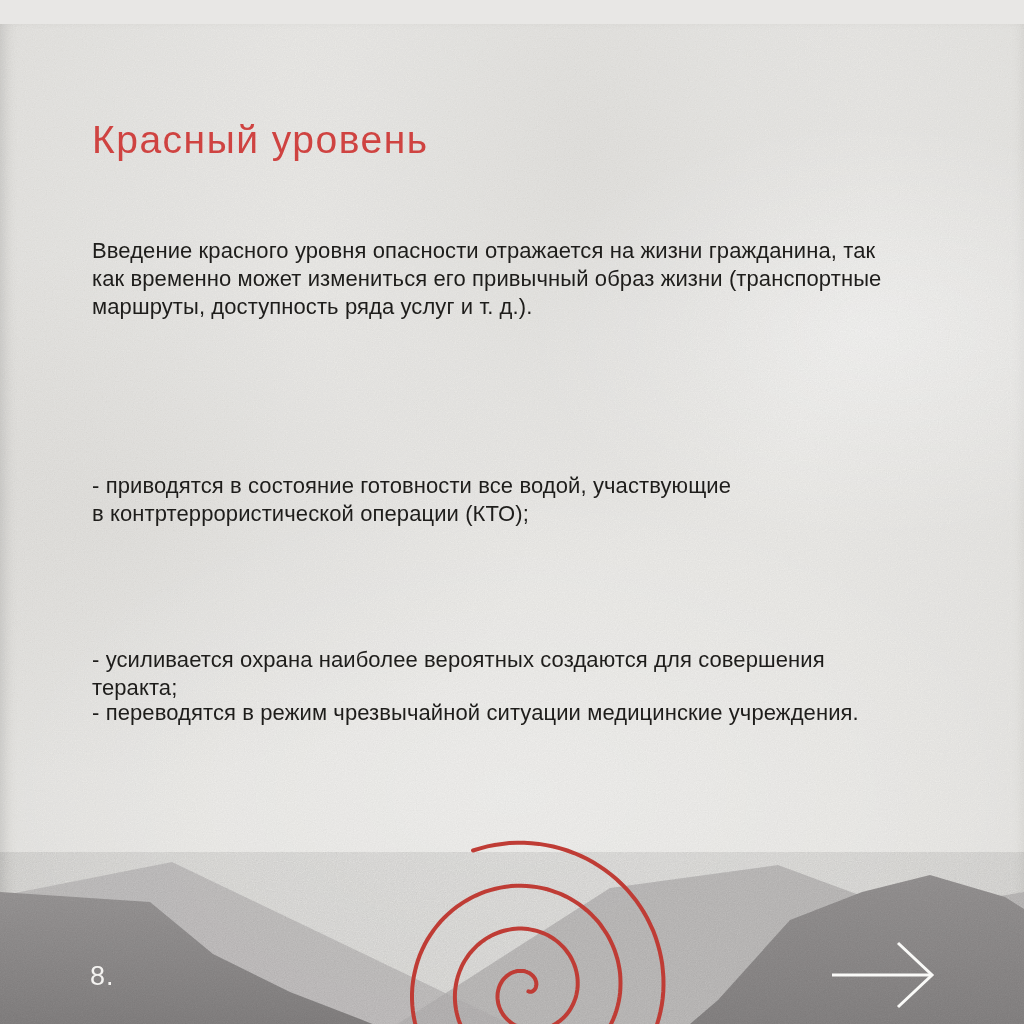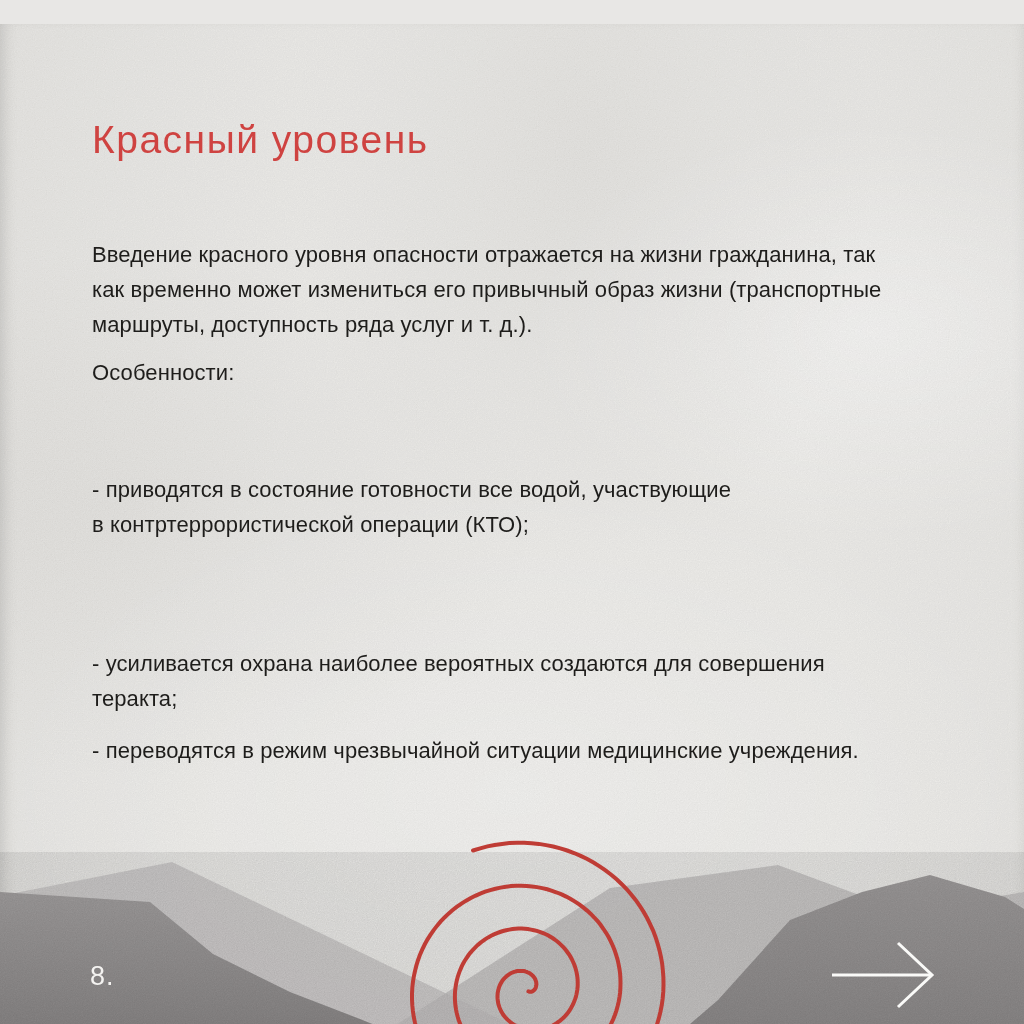--- a/index.html
+++ b/index.html
@@ -23,30 +23,30 @@
       linear-gradient(260deg, rgba(110,106,102,.04), transparent 25%);
   }
   .scene{position:absolute;left:0;top:0;}
   .title{
     position:absolute;left:92px;top:92px;margin:0;
     font-size:39px;font-weight:400;letter-spacing:1.5px;line-height:48px;
     color:var(--title-red,#cf4341);
   }
   .copy{
     position:absolute;left:92px;width:866px;margin:0;
-    font-size:22px;line-height:35px;color:var(--text,#1e1d1b);
+    font-size:22px;line-height:28px;color:var(--text,#1e1d1b);
     white-space:pre-line;letter-spacing:.1px;
   }
   .t-intro{top:213px;}
   .t-heading{top:331px;}
   .t-f0{top:390px;}
   .t-f1{top:448px;}
   .t-f2{top:535px;}
   .t-f3{top:622px;}
-  .t-f4{top:709px;}
+  .t-f4{top:675px;}
   .pagenum{
     position:absolute;left:90px;top:936px;
     font-size:27px;line-height:32px;color:var(--footer-white,#f4f3f1);
     letter-spacing:1px;
   }
   .next-arrow{position:absolute;left:828px;top:913px;cursor:pointer;}
 </style>
 </head>
 <body>
 
@@ -79,21 +79,20 @@
     <rect x="0" y="0" width="1024" height="1024" filter="url(#grain)" opacity="0.35"></rect>
     <rect x="0" y="828" width="1024" height="196" filter="url(#grain)" opacity="0.5"></rect>
 
     <path id="spiral" d="M528.4 967.4L528.8 967.5L529.1 967.6L529.5 967.7L529.9 967.8L530.2 967.8L530.6 967.8L531.0 967.8L531.4 967.7L531.8 967.6L532.2 967.4L532.6 967.2L533.0 967.0L533.4 966.7L533.8 966.4L534.1 966.1L534.5 965.7L534.8 965.3L535.1 964.9L535.4 964.4L535.6 963.9L535.8 963.4L536.0 962.8L536.1 962.2L536.2 961.7L536.3 961.0L536.4 960.4L536.3 959.7L536.3 959.1L536.2 958.4L536.1 957.7L535.9 957.0L535.7 956.4L535.4 955.7L535.1 955.0L534.7 954.3L534.3 953.6L533.8 953.0L533.3 952.4L532.7 951.7L532.1 951.2L531.5 950.6L530.8 950.1L530.0 949.5L529.2 949.1L528.4 948.6L527.6 948.3L526.7 947.9L525.7 947.6L524.8 947.3L523.8 947.1L522.8 947.0L521.7 946.9L520.7 946.9L519.6 946.9L518.5 947.0L517.4 947.1L516.3 947.3L515.2 947.6L514.1 947.9L513.0 948.3L511.9 948.8L510.8 949.3L509.8 949.9L508.7 950.6L507.7 951.3L506.7 952.1L505.8 952.9L504.8 953.8L503.9 954.8L503.1 955.8L502.3 956.9L501.5 958.1L500.9 959.3L500.2 960.5L499.6 961.8L499.1 963.1L498.7 964.5L498.3 965.9L498.0 967.4L497.7 968.9L497.6 970.4L497.5 971.9L497.5 973.5L497.6 975.0L497.8 976.6L498.0 978.2L498.3 979.8L498.8 981.4L499.3 982.9L499.9 984.5L500.6 986.0L501.3 987.5L502.2 989.0L503.1 990.5L504.2 991.9L505.3 993.3L506.5 994.6L507.7 995.9L509.1 997.1L510.5 998.3L512.0 999.4L513.5 1000.4L515.2 1001.4L516.9 1002.2L518.6 1003.0L520.4 1003.7L522.3 1004.4L524.2 1004.9L526.1 1005.3L528.1 1005.7L530.1 1005.9L532.1 1006.0L534.2 1006.1L536.2 1006.0L538.3 1005.8L540.4 1005.5L542.5 1005.1L544.6 1004.6L546.6 1004.0L548.7 1003.2L550.7 1002.4L552.7 1001.5L554.6 1000.4L556.6 999.2L558.4 997.9L560.2 996.6L562.0 995.1L563.7 993.5L565.3 991.8L566.8 990.1L568.3 988.2L569.6 986.3L570.9 984.2L572.1 982.1L573.2 980.0L574.1 977.7L575.0 975.4L575.8 973.1L576.4 970.6L576.9 968.2L577.3 965.7L577.6 963.1L577.7 960.6L577.7 958.0L577.6 955.4L577.3 952.8L576.9 950.2L576.4 947.6L575.7 945.0L574.9 942.5L574.0 939.9L572.9 937.5L571.7 935.0L570.4 932.6L568.9 930.2L567.3 928.0L565.6 925.7L563.8 923.6L561.8 921.6L559.7 919.6L557.6 917.7L555.3 916.0L552.9 914.3L550.4 912.8L547.9 911.3L545.2 910.0L542.5 908.9L539.7 907.8L536.8 906.9L533.9 906.2L530.9 905.6L527.9 905.1L524.8 904.8L521.7 904.6L518.6 904.6L515.5 904.8L512.4 905.1L509.3 905.6L506.2 906.2L503.1 907.0L500.0 908.0L497.0 909.1L494.0 910.4L491.1 911.8L488.2 913.4L485.4 915.1L482.7 917.0L480.0 919.1L477.5 921.2L475.1 923.6L472.7 926.0L470.5 928.6L468.4 931.3L466.5 934.1L464.6 937.0L462.9 940.0L461.4 943.1L460.0 946.4L458.8 949.6L457.7 953.0L456.8 956.4L456.1 959.9L455.5 963.5L455.1 967.1L454.9 970.7L454.9 974.3L455.1 978.0L455.4 981.6L456.0 985.3L456.7 988.9L457.6 992.5L458.7 996.1L460.0 999.6L461.5 1003.1L463.1 1006.5L464.9 1009.8L466.9 1013.1L469.1 1016.3L471.4 1019.3L473.9 1022.3L476.6 1025.1L479.4 1027.8L482.4 1030.4L485.5 1032.9L488.7 1035.2L492.0 1037.3L495.5 1039.3L499.1 1041.1L502.8 1042.7L506.5 1044.1L510.4 1045.4L514.3 1046.5L518.3 1047.3L522.4 1048.0L526.5 1048.5L530.6 1048.7L534.8 1048.8L539.0 1048.7L543.2 1048.3L547.3 1047.7L551.5 1046.9L555.6 1045.9L559.7 1044.7L563.8 1043.3L567.7 1041.6L571.6 1039.8L575.5 1037.8L579.2 1035.5L582.8 1033.1L586.3 1030.5L589.7 1027.7L593.0 1024.7L596.1 1021.5L599.1 1018.2L601.9 1014.7L604.5 1011.1L607.0 1007.3L609.3 1003.4L611.3 999.4L613.2 995.2L614.9 991.0L616.4 986.6L617.6 982.2L618.7 977.7L619.5 973.1L620.1 968.5L620.4 963.8L620.5 959.1L620.4 954.4L620.1 949.7L619.5 945.0L618.6 940.3L617.6 935.7L616.2 931.1L614.7 926.5L612.9 922.0L610.9 917.6L608.7 913.3L606.2 909.1L603.5 905.0L600.7 901.0L597.6 897.1L594.3 893.5L590.8 889.9L587.1 886.6L583.2 883.4L579.2 880.4L575.0 877.6L570.7 875.0L566.2 872.6L561.6 870.4L556.9 868.5L552.1 866.8L547.2 865.3L542.2 864.1L537.1 863.1L531.9 862.4L526.8 861.9L521.5 861.7L516.3 861.8L511.0 862.1L505.8 862.7L500.6 863.6L495.4 864.7L490.3 866.1L485.2 867.7L480.2 869.6L475.2 871.8L470.4 874.2L465.7 876.9L461.1 879.8L456.7 882.9L452.4 886.3L448.2 889.9L444.3 893.7L440.5 897.7L436.9 901.9L433.5 906.3L430.4 910.9L427.4 915.6L424.7 920.5L422.2 925.6L420.0 930.7L418.1 936.0L416.4 941.4L415.0 947.0L413.8 952.5L412.9 958.2L412.3 963.9L412.0 969.6L412.0 975.4L412.3 981.2L412.9 987.0L413.7 992.7L414.9 998.4L416.3 1004.1L418.0 1009.7L420.0 1015.3L422.3 1020.7L424.9 1026.0L427.7 1031.3L430.8 1036.3L434.2 1041.3L437.8 1046.0L441.7 1050.6L445.8 1055.1L450.2 1059.3L454.7 1063.3L459.5 1067.0L464.4 1070.6L469.6 1073.9L474.9 1076.9L480.4 1079.7L486.0 1082.2L491.8 1084.5L497.6 1086.4L503.6 1088.1L509.7 1089.4L515.9 1090.5L522.1 1091.2L528.4 1091.6L534.7 1091.8L541.0 1091.6L547.3 1091.0L553.6 1090.2L559.8 1089.0L566.1 1087.6L572.2 1085.8L578.3 1083.7L584.2 1081.3L590.1 1078.6L595.8 1075.6L601.4 1072.3L606.8 1068.7L612.1 1064.9L617.2 1060.7L622.0 1056.3L626.7 1051.7L631.1 1046.8L635.3 1041.7L639.3 1036.4L642.9 1030.8L646.3 1025.1L649.5 1019.2L652.3 1013.2L654.8 1006.9L657.0 1000.6L658.9 994.1L660.5 987.5L661.8 980.9L662.7 974.2L663.3 967.4L663.5 960.5L663.4 953.7L662.9 946.8L662.2 940.0L661.0 933.2L659.5 926.4L657.7 919.8L655.6 913.2L653.1 906.6L650.2 900.3L647.1 894.0L643.6 887.9L639.9 882.0L635.8 876.2L631.4 870.7L626.8 865.3L621.8 860.2L616.6 855.3L611.2 850.7L605.5 846.4L599.6 842.3L593.5 838.5L587.2 835.0L580.7 831.9L574.0 829.0L567.2 826.5L560.3 824.4L553.2 822.5L546.1 821.1L538.8 819.9L531.5 819.2L524.2 818.8L516.8 818.8L509.4 819.1L502.0 819.9L494.7 821.0L487.4 822.4L480.2 824.3L473.0 826.5" fill="none" stroke="#bf3c35" stroke-width="4" stroke-linecap="round"></path>
   </svg>
 
   <h1 class="title">Красный уровень</h1>
   <p class="copy t-intro">Введение красного уровня опасности отражается на жизни гражданина, так
 как временно может измениться его привычный образ жизни (транспортные
 маршруты, доступность ряда услуг и т. д.).</p>
-  <p class="copy t-heading">Особенности:</p>
   <p class="copy t-f1">- приводятся в состояние готовности все водой, участвующие
 в контртеррористической операции (КТО);</p>
   <p class="copy t-f3">- усиливается охрана наиболее вероятных создаются для совершения
 теракта;</p>
 
   <p class="copy t-f4">- переводятся в режим чрезвычайной ситуации медицинские учреждения.</p>
 
   <div class="pagenum">8.</div>
 
   <svg class="next-arrow" width="112" height="76" viewBox="0 0 112 76">

